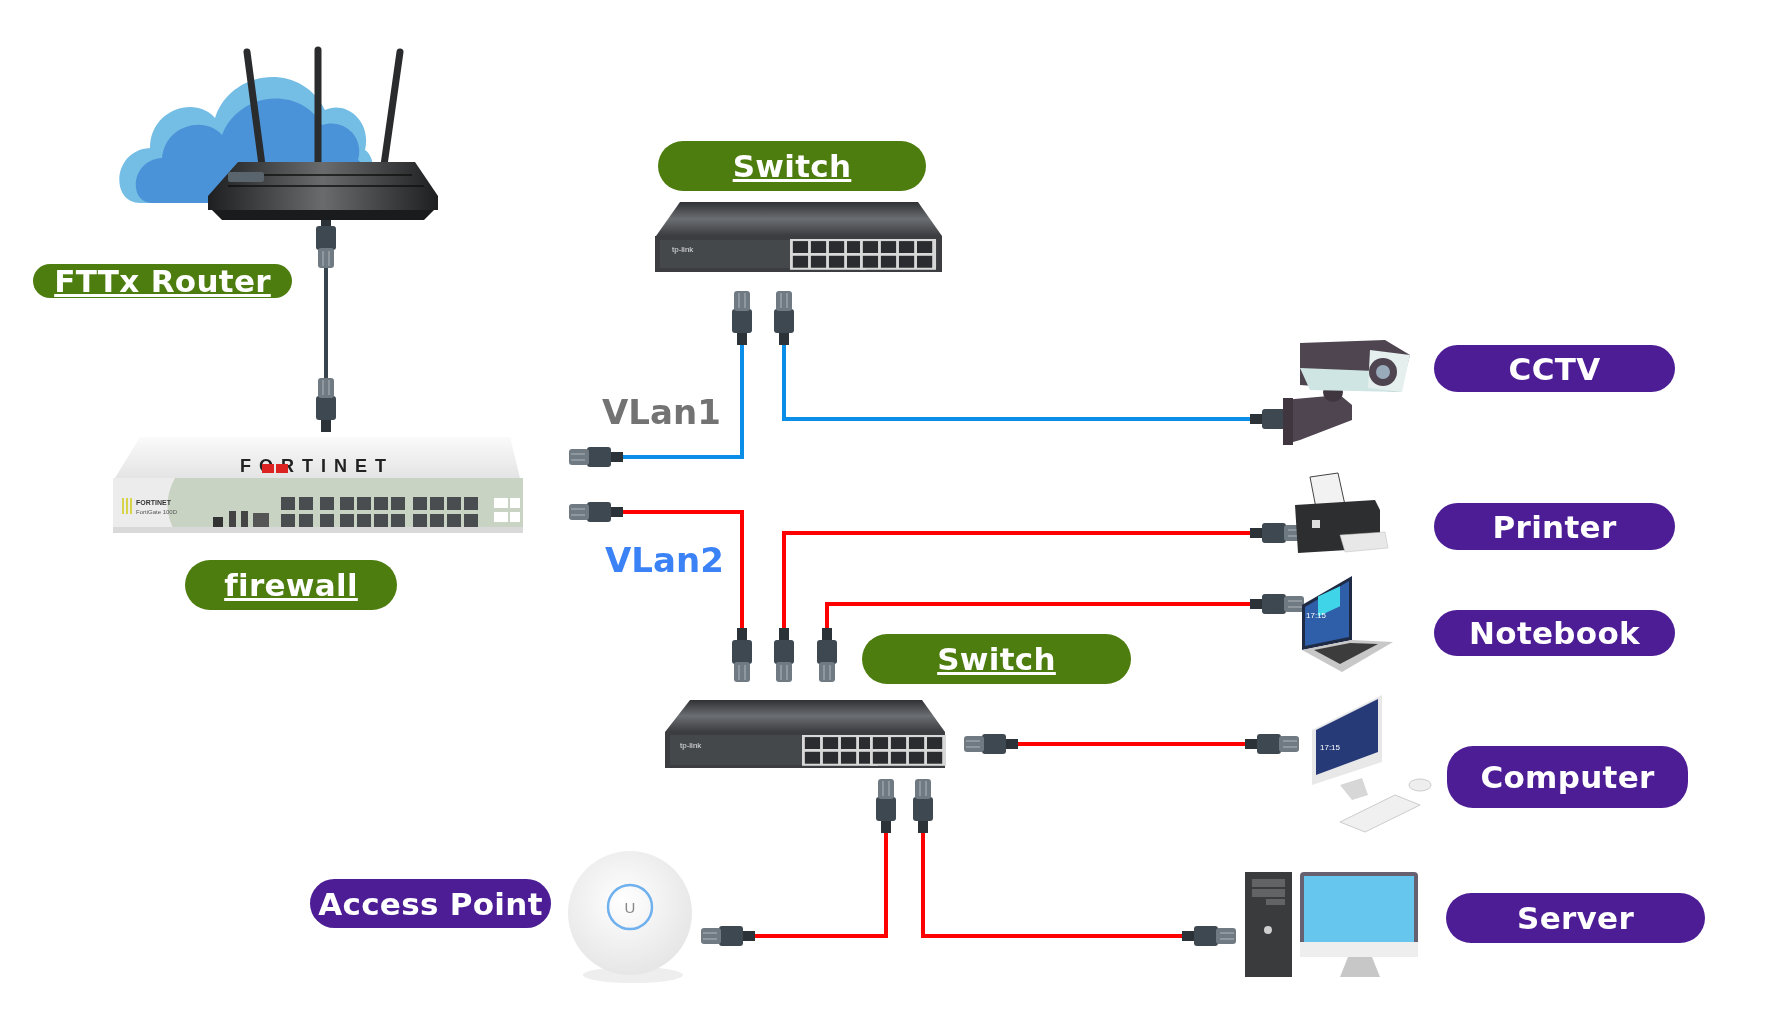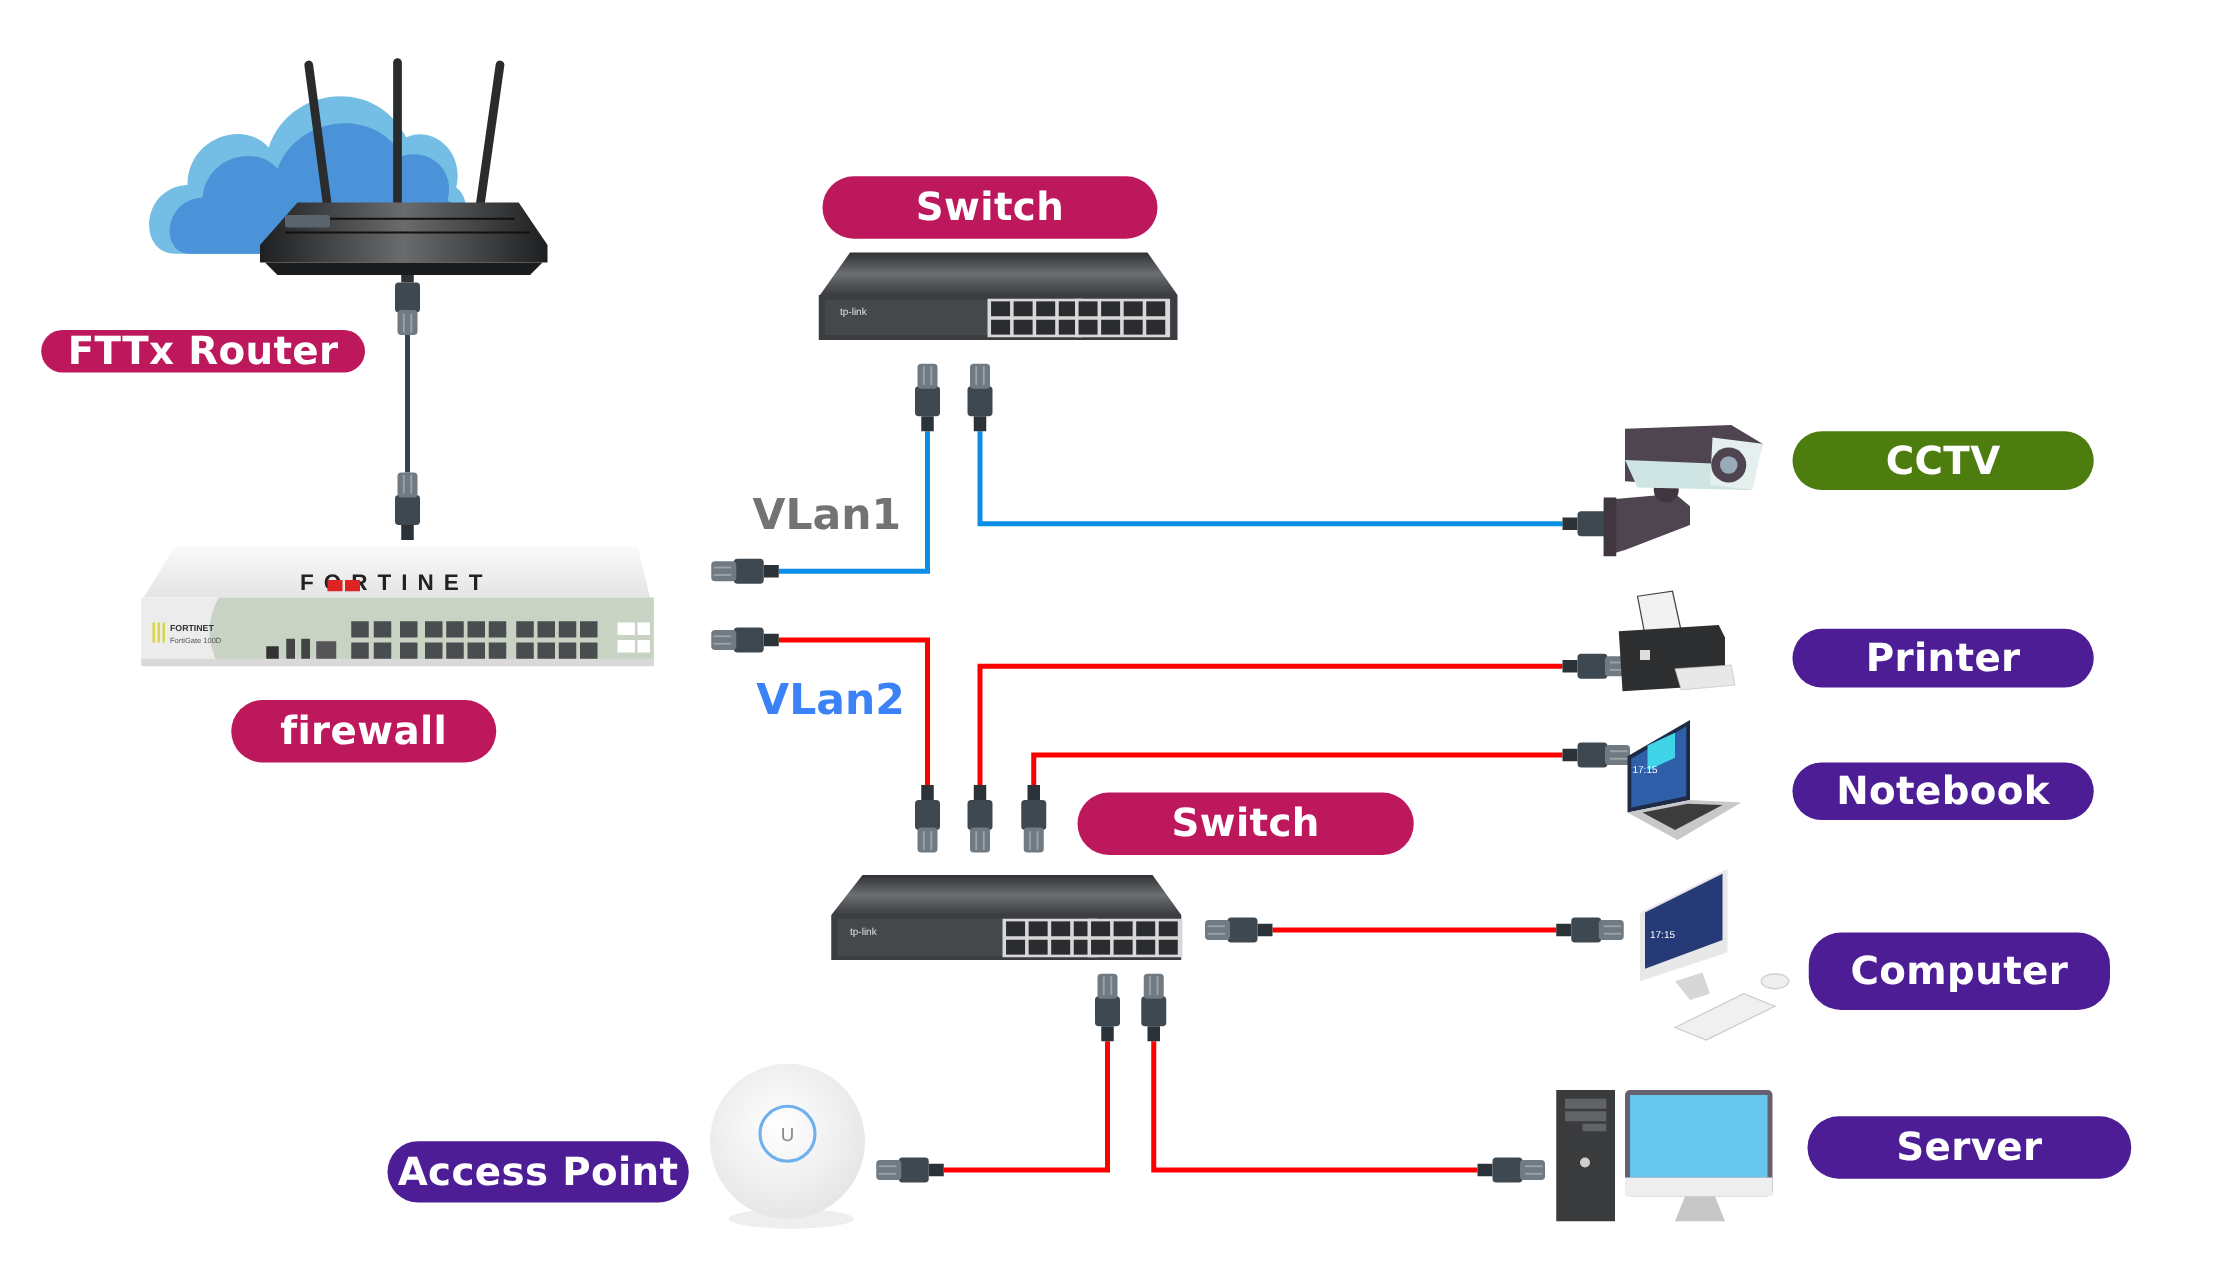--- a/index.html
+++ b/index.html
@@ -1,21 +1,21 @@
 <!DOCTYPE html>
 <html><head>
 <meta charset="utf-8">
 <style>
   html,body{margin:0;padding:0;background:#ffffff;}
   body{width:1792px;height:1024px;position:relative;overflow:hidden;font-family:"Liberation Sans","DejaVu Sans",sans-serif;}
   #diagram{position:absolute;left:0;top:0;width:1792px;height:1024px;}
   .pill{position:absolute;display:flex;align-items:center;justify-content:center;color:#ffffff;font-weight:700;font-size:31px;border-radius:26px;letter-spacing:0.3px;font-family:"DejaVu Sans","Liberation Sans",sans-serif;}
-  .pill.dark{background:#be185d;}
+  .pill.dark{background:#4d7c0f;text-decoration:underline;}
   .pill.red{background:#4c1d95;}
-  .pill.blue{background:#4d7c0f;}
+  .pill.blue{background:#4c1d95;}
   .vlan{position:absolute;font-weight:700;font-size:34px;font-family:"DejaVu Sans","Liberation Sans",sans-serif;}
   .vlan.blue{color:#737373;}
   .vlan.red{color:#3b82f6;}
   .tiny{font-family:"Liberation Sans",sans-serif;}
 </style>
 </head>
 <body>
 
 <svg id="diagram" viewBox="0 0 1792 1024" xmlns="http://www.w3.org/2000/svg">
   <defs>
@@ -309,13 +309,13 @@
 <div class="pill dark" style="left:862px;top:634px;width:269px;height:50px;">Switch</div>
 
 <div class="vlan blue" style="left:602px;top:392px;">VLan1</div>
 <div class="vlan red" style="left:605px;top:540px;">VLan2</div>
 
 <div class="pill blue" style="left:1434px;top:345px;width:241px;height:47px;">CCTV</div>
 <div class="pill red" style="left:1434px;top:503px;width:241px;height:47px;">Printer</div>
 <div class="pill red" style="left:1434px;top:610px;width:241px;height:46px;text-align:right;">Notebook</div>
 <div class="pill red" style="left:1447px;top:746px;width:241px;height:62px;">Computer</div>
 <div class="pill red" style="left:1446px;top:893px;width:259px;height:50px;">Server</div>
-<div class="pill red" style="left:310px;top:913px;width:241px;height:49px;">Access Point</div>
+<div class="pill red" style="left:310px;top:879px;width:241px;height:49px;">Access Point</div>
 
 </body></html>

